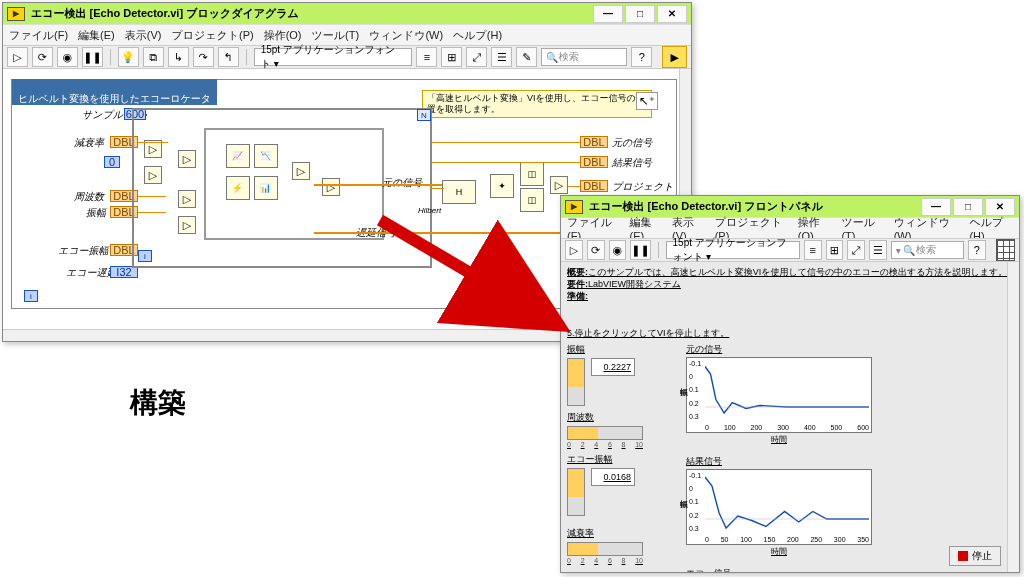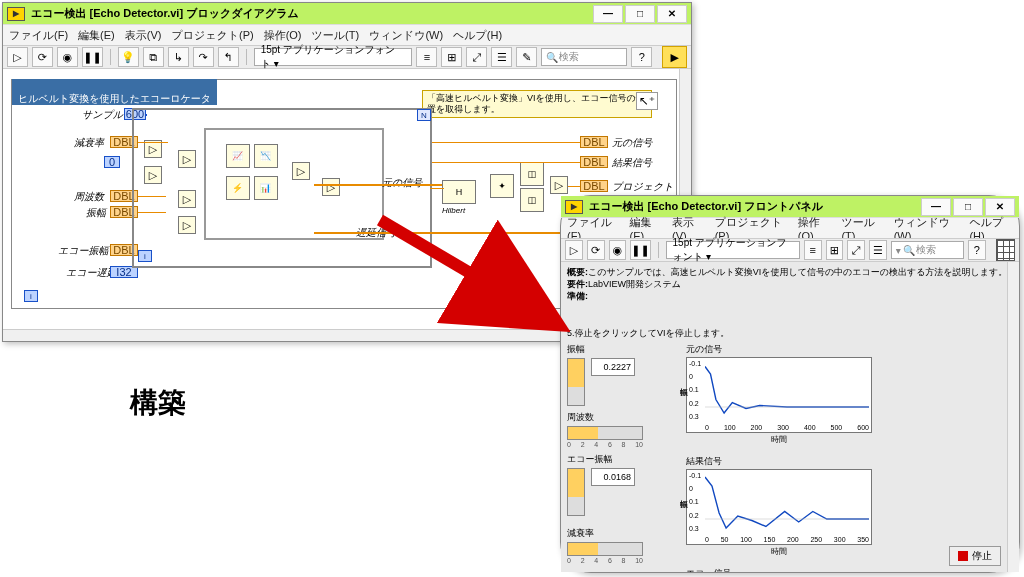--- a/index.html
+++ b/index.html
@@ -60,27 +60,27 @@
   .vi-icon{ width:24px;height:24px;border:1px solid #777;background:#fffde0;
     display:flex;align-items:center;justify-content:center;font-size:9px;}
   .tri { width:18px;height:18px;border:1px solid #777;background:#fffde0;
     display:flex;align-items:center;justify-content:center;font-size:11px;}
   .tip-note{position:absolute;left:410px;top:10px;width:230px;height:28px;
     border:1px solid #caa200;background:#fffbd0;font-size:9px;padding:2px 4px;line-height:1.2;}
   .cursor-toolbox{position:absolute;right:18px;top:12px;width:22px;height:18px;
     border:1px solid #999;background:#fff;display:flex;align-items:center;justify-content:center;font-size:12px;}
 
   
-  .win-fp   { left: 560px; top: 195px; width: 460px; height: 378px; border-radius: 31px; }
+  .win-fp   { left: 560px; top: 195px; width: 460px; height: 378px; }
   .grid-icon{ width:24px;height:22px;border:1px solid #555;background:#fff;margin-left:6px;
     background-image:linear-gradient(#555 1px,transparent 1px),linear-gradient(90deg,#555 1px,transparent 1px);
     background-size:6px 6px;}
   .fp-body  { flex:1; background:#e9e9e9; position:relative; overflow:hidden;
     background-image:radial-gradient(#ccc 0.6px, transparent 0.6px);
-    background-size:8px 8px; padding:4px 6px; font-size:10px;}
+    background-size:8px 8px; padding:4px 6px; font-size:10px;text-decoration:underline;}
   .desc     { font-size:9px; color:#000; line-height:1.35; }
   .desc b   { font-weight:bold; }
 
   .panel-row{ display:flex; margin-top:4px; gap:14px; }
   .col-left { width:105px; display:flex; flex-direction:column; gap:5px;}
   .col-right{ flex:1; display:flex; flex-wrap:wrap; gap:10px 16px;}
 
   .ctrl-group .glabel{ font-size:9px; margin-bottom:2px;}
   .slider-v{ width:18px;height:48px;border:1px solid #888;background:linear-gradient(#ffd060 60%,#ddd 60%);}
   .slider-h{ width:76px;height:14px;border:1px solid #888;background:linear-gradient(90deg,#ffd060 40%,#ddd 40%);}
@@ -212,21 +212,21 @@
           <div class="vi-icon" style="position:absolute;left:48px;top:46px;">📊</div>
           <div class="tri" style="position:absolute;left:86px;top:32px;">▷</div>
           <div class="tri" style="position:absolute;left:116px;top:48px;">▷</div>
         </div>
       </div>
 
       <div class="lbl" style="position:absolute;left:370px;top:96px;">元の信号</div>
       <div class="lbl" style="position:absolute;left:344px;top:146px;">遅延信号</div>
 
       <div class="vi-icon" style="position:absolute;left:430px;top:100px;width:34px;height:24px;">H</div>
-      <div class="lbl" style="position:absolute;left:430px;top:126px;font-size:8px;">Hilbert</div>
+      <div class="lbl" style="position:absolute;left:406px;top:126px;font-size:8px;">Hilbert</div>
       <div class="vi-icon" style="position:absolute;left:478px;top:94px;">✦</div>
       <div class="vi-icon" style="position:absolute;left:508px;top:82px;">◫</div>
       <div class="vi-icon" style="position:absolute;left:508px;top:108px;">◫</div>
       <div class="tri" style="position:absolute;left:538px;top:96px;">▷</div>
 
       <div class="ind-term" style="position:absolute;left:568px;top:56px;">DBL</div>
       <div class="lbl" style="position:absolute;left:600px;top:56px;">元の信号</div>
       <div class="ind-term" style="position:absolute;left:568px;top:76px;">DBL</div>
       <div class="lbl" style="position:absolute;left:600px;top:76px;">結果信号</div>
       <div class="ind-term" style="position:absolute;left:568px;top:100px;">DBL</div>

